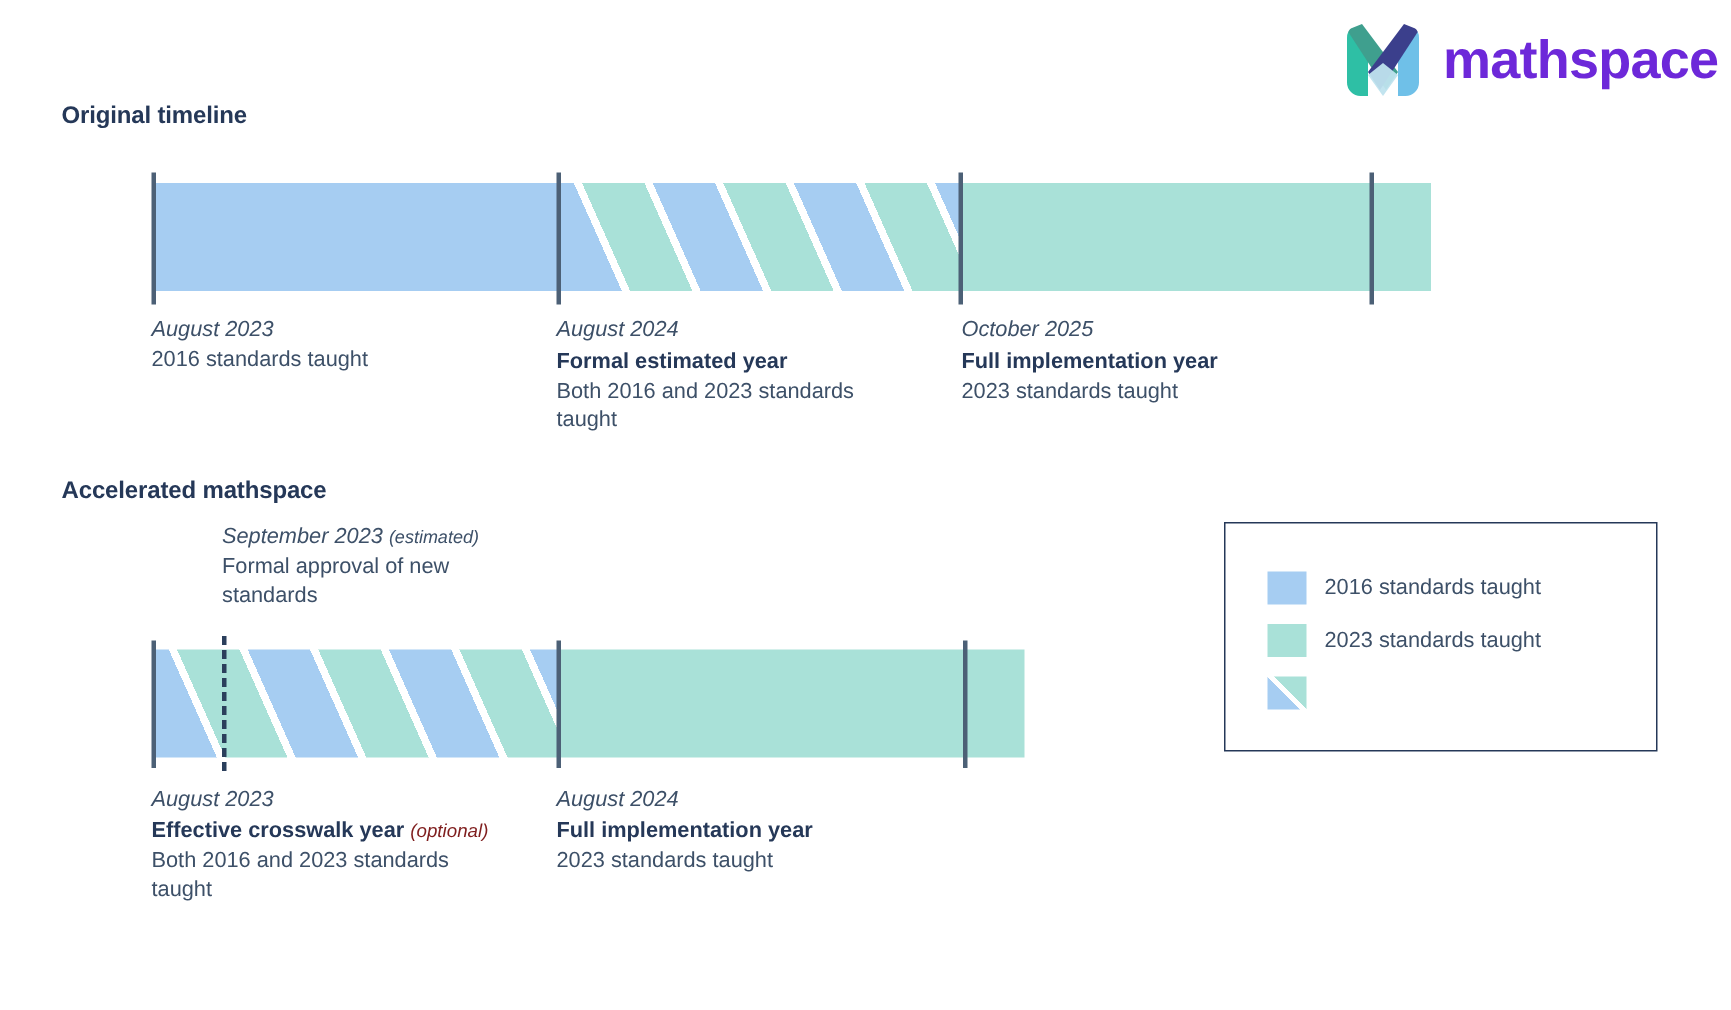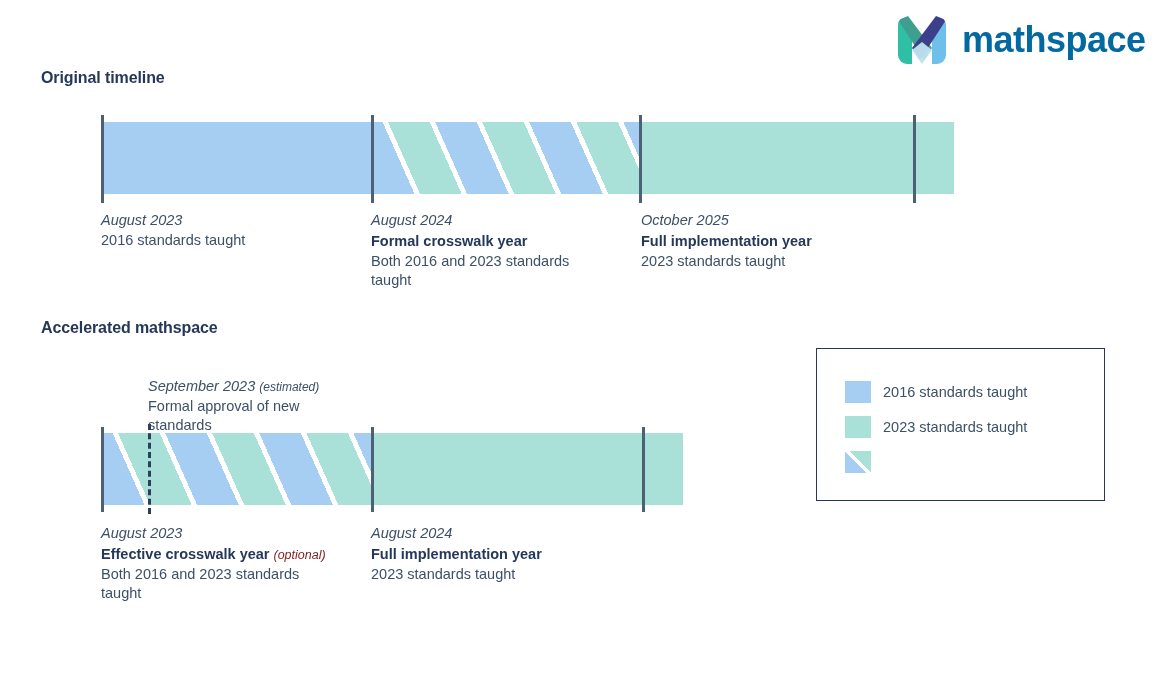--- a/index.html
+++ b/index.html
@@ -23,21 +23,21 @@
     left: 898px;
     top: 16px;
     display: flex;
     align-items: center;
     gap: 16px;
   }
   .logo-mark { width: 48px; height: 48px; display: block; }
   .logo-text {
     font-size: 36px;
     font-weight: bold;
-    color: #0369a1;
+    color: #6d28d9;
     letter-spacing: -0.5px;
     line-height: 1;
   }
 
   
   .section-heading {
     position: absolute;
     left: 41px;
     font-size: 16px;
     font-weight: bold;
@@ -126,21 +126,21 @@
   .label-desc {
     font-size: 14.5px;
     color: #3d5068;
     line-height: 1.33;
   }
 
   
   .callout {
     position: absolute;
     left: 148px;
-    top: 376px;
+    top: 348px;
     width: 210px;
   }
 
   
   .legend {
     position: absolute;
     left: 816px;
     top: 348px;
     width: 289px;
     height: 153px;
@@ -218,21 +218,21 @@
 <div class="tick" style="left:639px; top:115px; height:88px;"></div>
 <div class="tick" style="left:913px; top:115px; height:88px;"></div>
 
 <div class="label-group" style="left:101px; top:210px;">
   <div class="label-date">August 2023</div>
   <div class="label-desc">2016 standards taught</div>
 </div>
 
 <div class="label-group" style="left:371px; top:210px;">
   <div class="label-date">August 2024</div>
-  <div class="label-title">Formal crosswalk year</div>
+  <div class="label-title">Formal estimated year</div>
   <div class="label-desc">Both 2016 and 2023 standards taught</div>
 </div>
 
 <div class="label-group" style="left:641px; top:210px;">
   <div class="label-date">October 2025</div>
   <div class="label-title">Full implementation year</div>
   <div class="label-desc">2023 standards taught</div>
 </div>
 
 <div class="section-heading" id="heading-accelerated">Accelerated mathspace</div>

